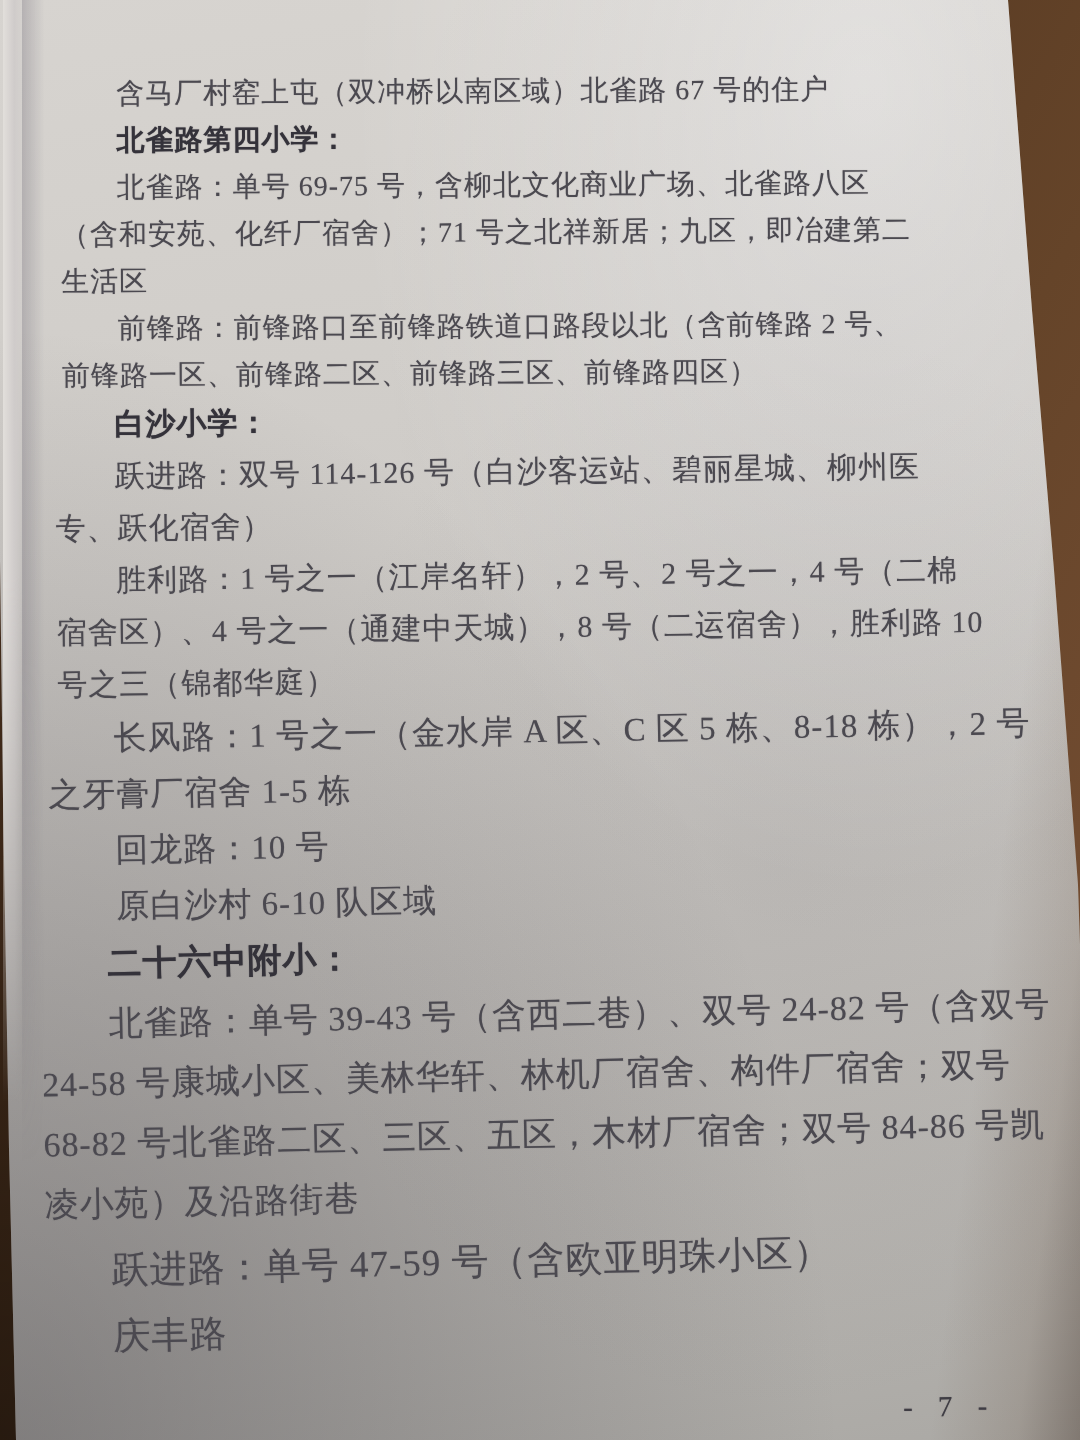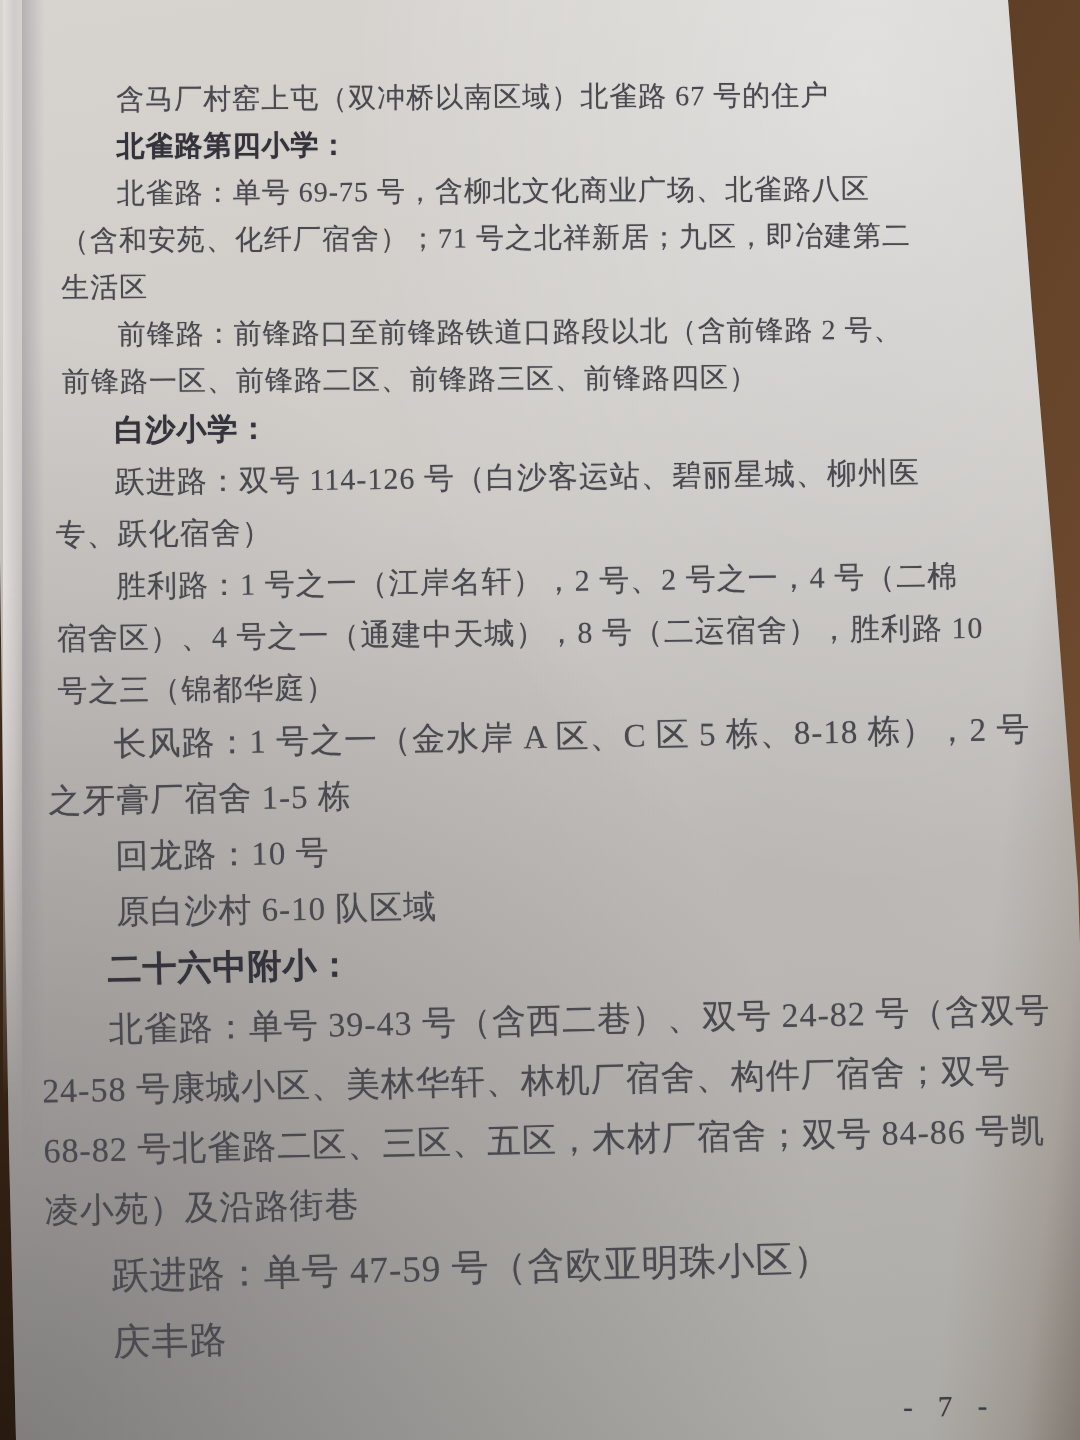--- a/index.html
+++ b/index.html
@@ -50,21 +50,21 @@
   }
   .gutter-shadow {
     position: absolute; left: 22px; top: 0; width: 22px; height: 1200px;
     background: linear-gradient(to right, rgba(95,90,105,0.28), rgba(95,90,105,0) 100%);
     -webkit-mask-image: linear-gradient(to bottom, #000 55%, rgba(0,0,0,0) 97%);
     mask-image: linear-gradient(to bottom, #000 55%, rgba(0,0,0,0) 97%);
   }
 
   .page-text {
     position: absolute;
-    left: 60px; top: 76px; width: 960px;
+    left: 60px; top: 70px; width: 960px;
     color: #4b4950;
     letter-spacing: 1px;
     text-shadow: 0 0 1px rgba(75,73,80,0.45);
   }
   .grp { white-space: nowrap; }
   .grp div { white-space: nowrap; }
 
   .g1 { font-size: 28px; line-height: 47px; transform: rotate(-0.35deg); transform-origin: 0 0; }
   .g2 { font-size: 30px; line-height: 52px; transform: rotate(-0.70deg) translateX(-6px);  transform-origin: 0 0; }
   .g3 { font-size: 33px; line-height: 56px; transform: rotate(-0.95deg) translateX(-13px); transform-origin: 0 0; }

